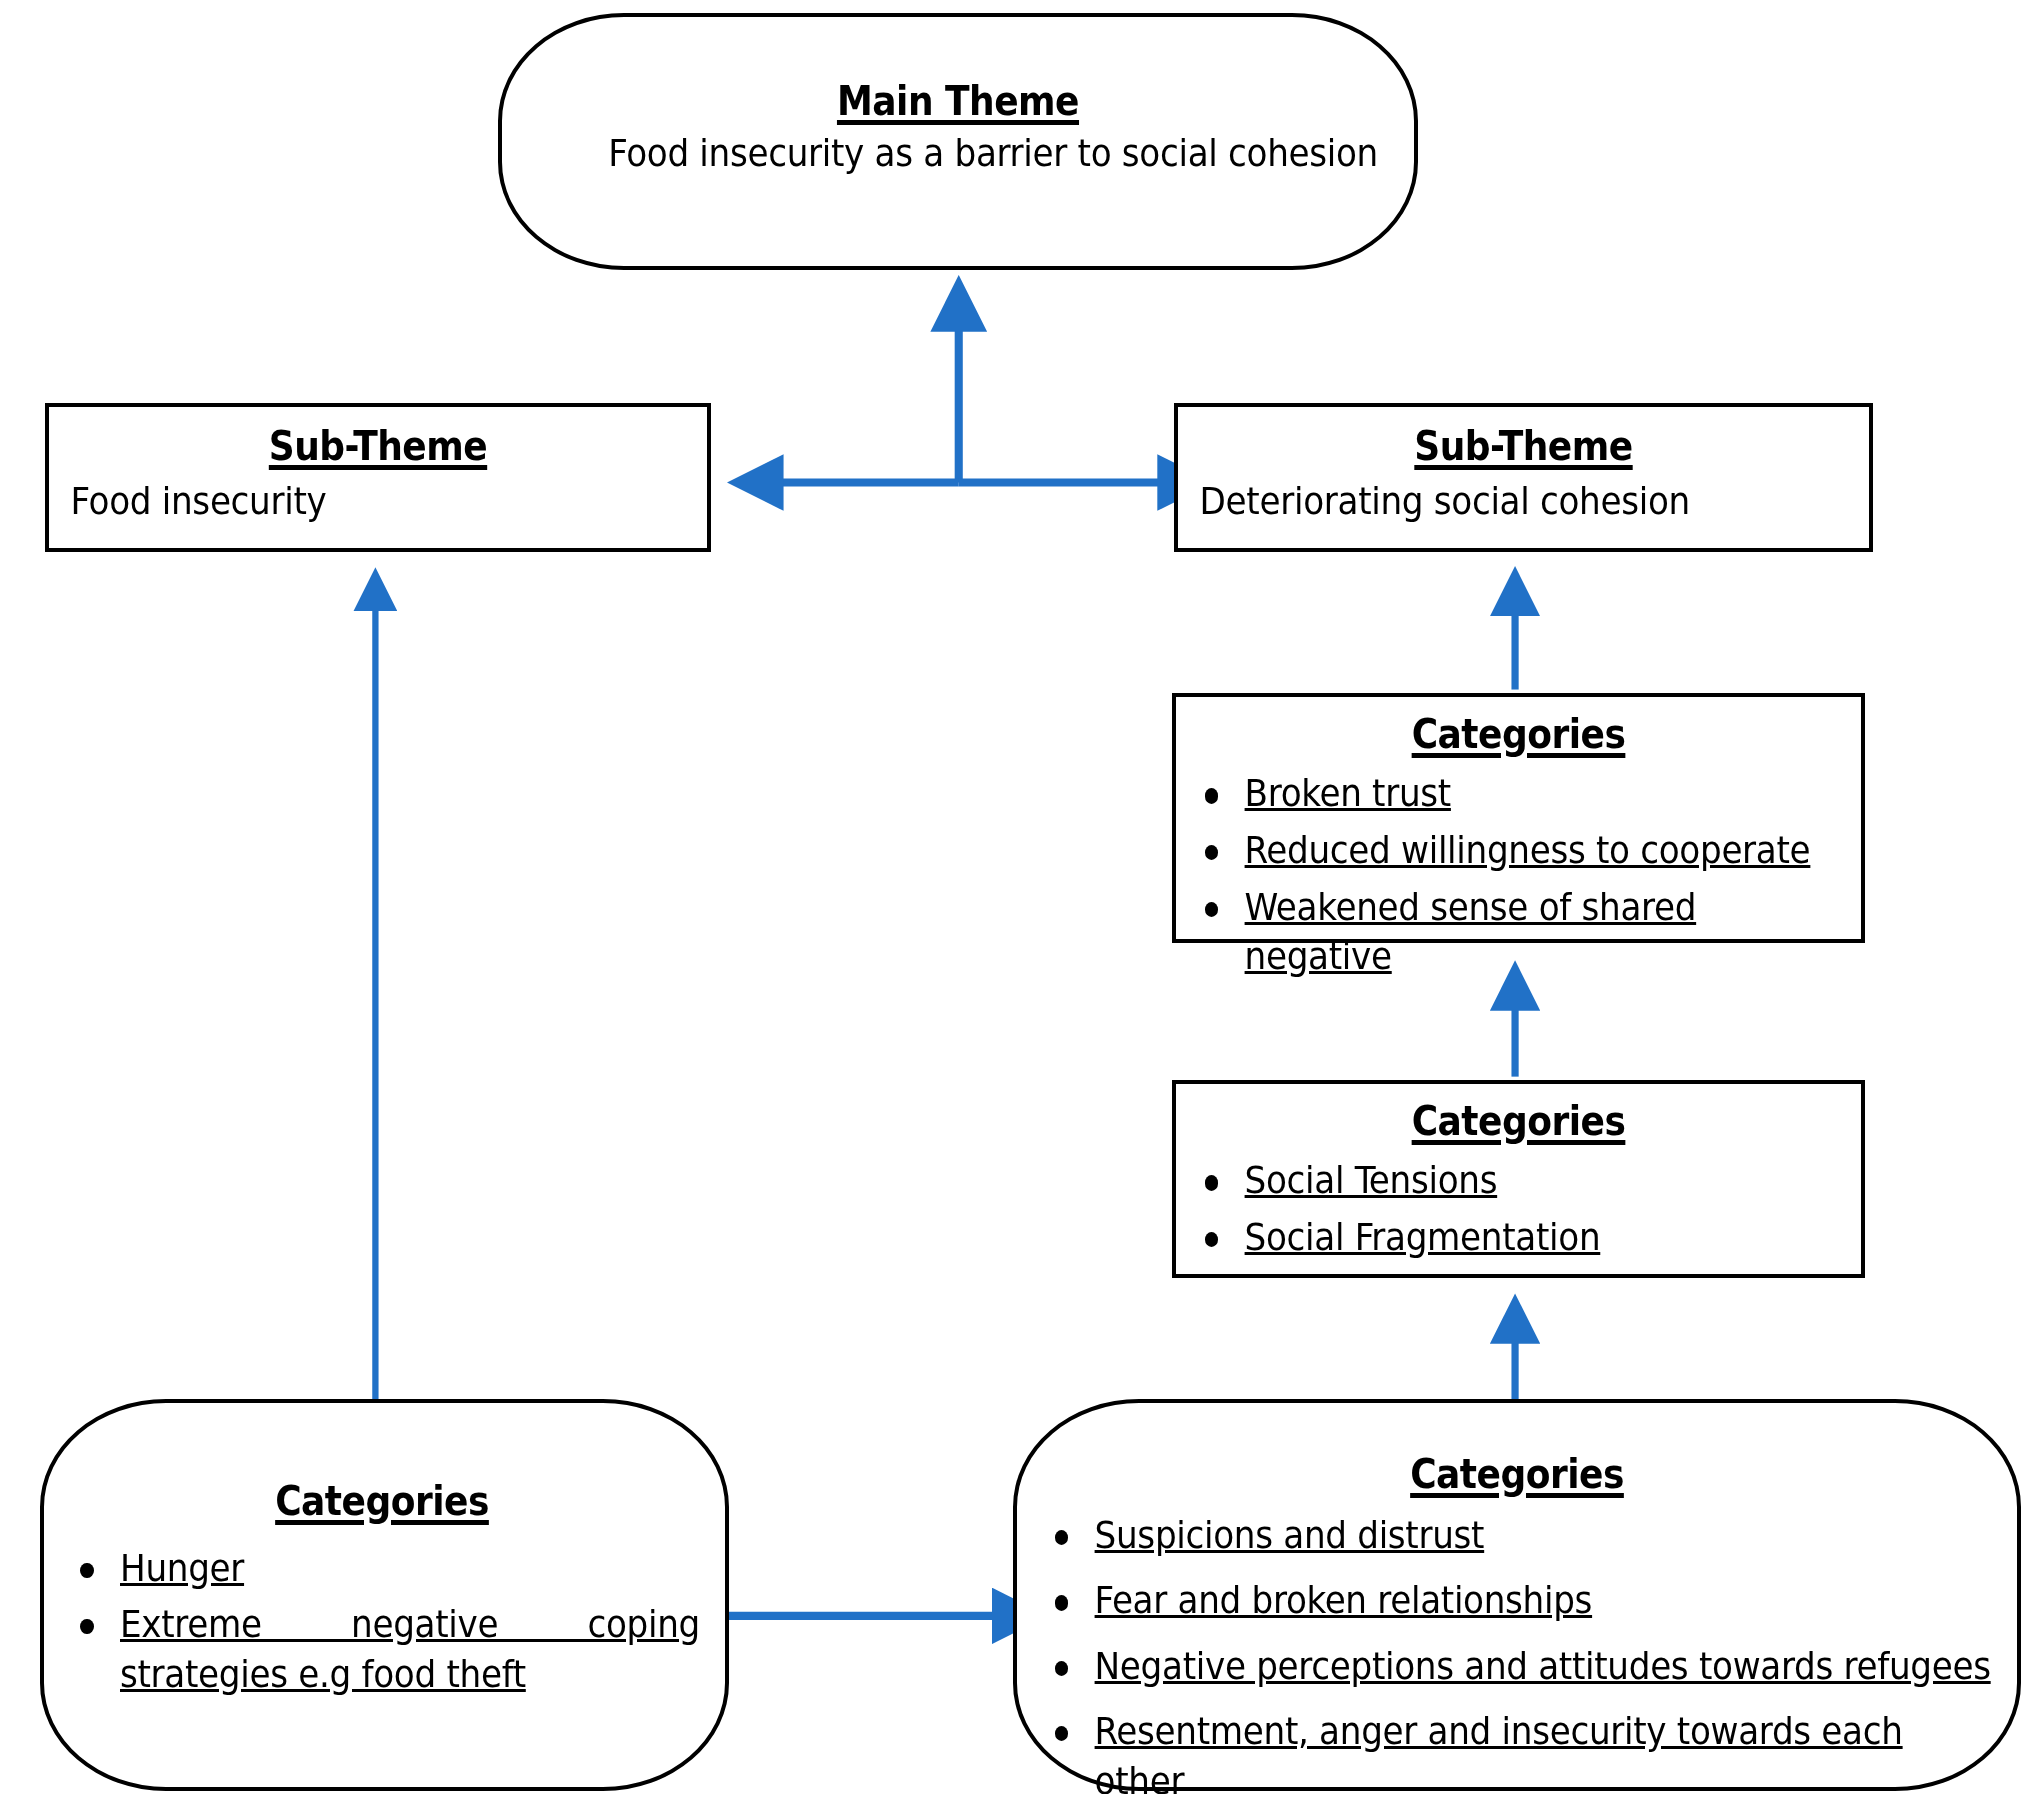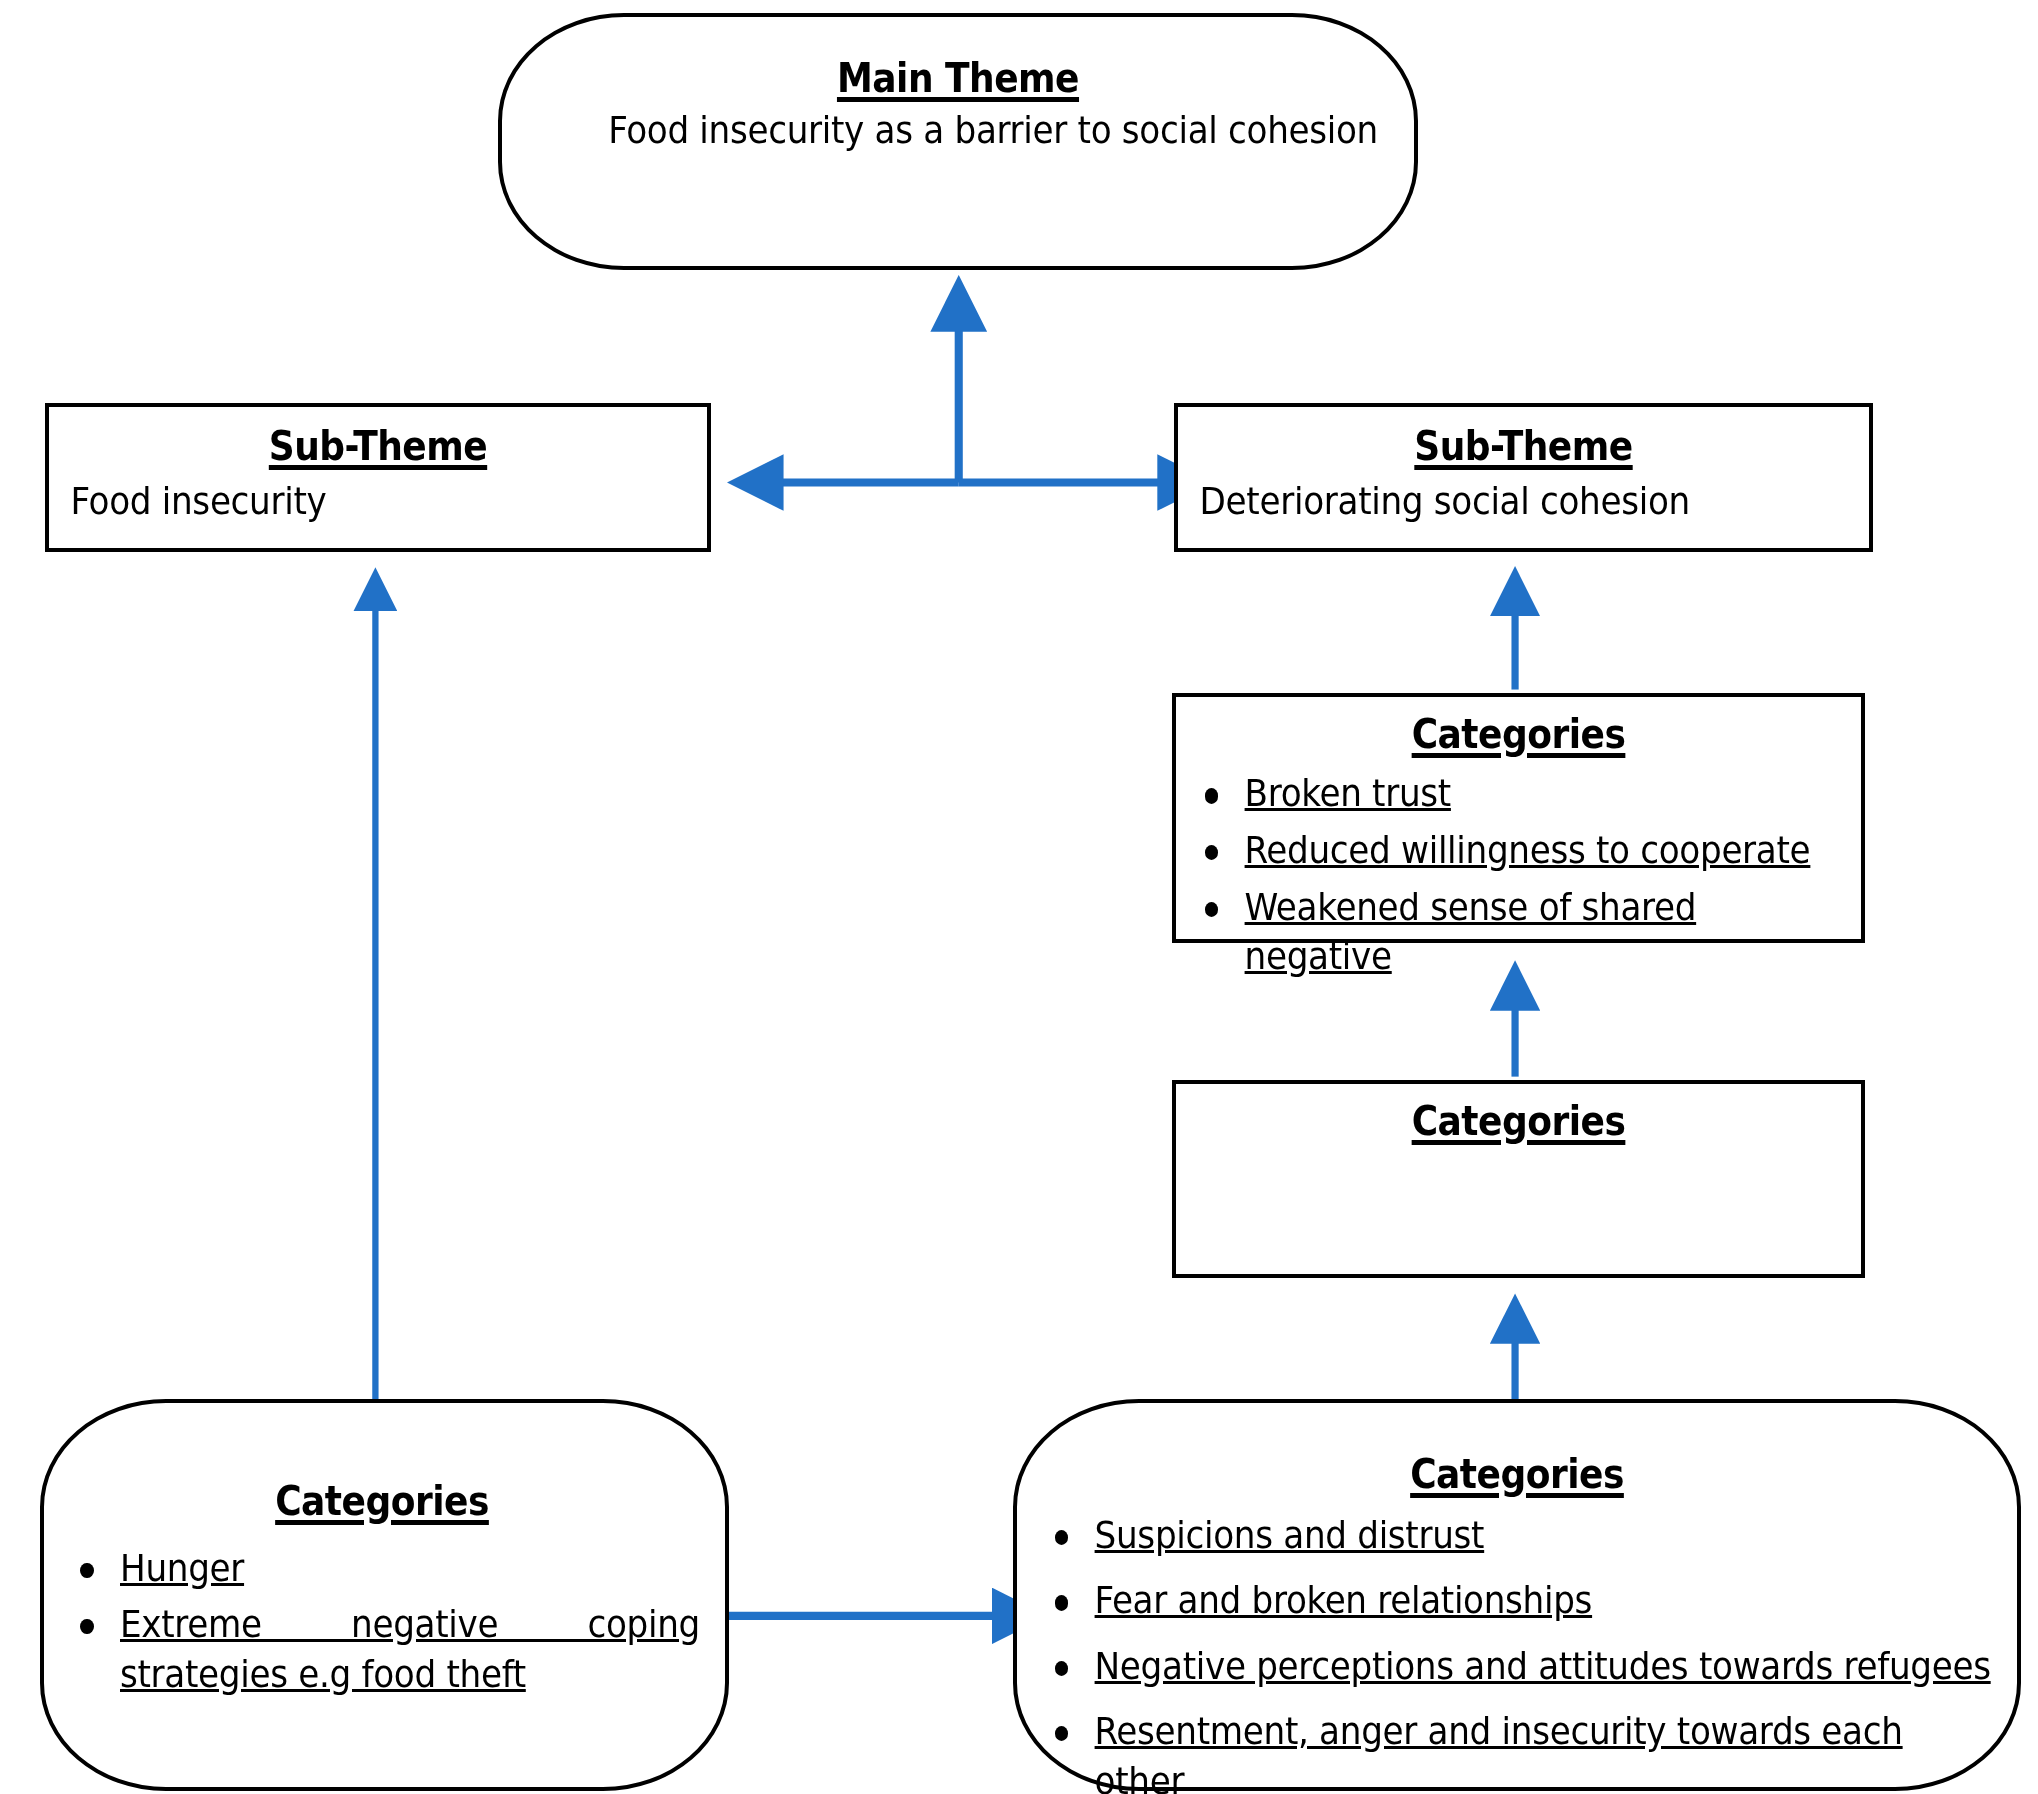--- a/index.html
+++ b/index.html
@@ -80,21 +80,21 @@
     background: #000000;
   }
   ul.bullets li.justify {
     text-align: justify;
     text-align-last: left;
   }
 
   
   #main-theme {
     left: 498px; top: 12.6px; width: 920px; height: 257px;
-    padding: 40px 36px 0 36px;
+    padding: 63px 36px 0 36px;
   }
   #main-theme .node-subtitle { text-align: right; margin-top: 10.8px; }
 
   #sub-theme-left {
     left: 45px; top: 403px; width: 666px; height: 149px;
     padding: 18px 21.6px 0 21.6px;
   }
   #sub-theme-left .node-subtitle { margin-top: 12.6px; }
 
   #sub-theme-right {
@@ -174,20 +174,24 @@
     <div class="node-title">Categories</div>
     <ul class="bullets">
       <li>Broken trust</li>
       <li>Reduced willingness to cooperate</li>
       <li>Weakened sense of shared negative</li>
     </ul>
   </div>
 
   <div class="node rect" id="cat-social">
     <div class="node-title">Categories</div>
+    <ul class="bullets">
+      <li>Social Tensions</li>
+      <li>Social Fragmentation</li>
+    </ul>
   </div>
 
   <div class="node rounded" id="cat-food">
     <div class="node-title">Categories</div>
     <ul class="bullets">
       <li>Hunger</li>
       <li class="justify">Extreme negative coping strategies e.g food theft</li>
     </ul>
   </div>
 

